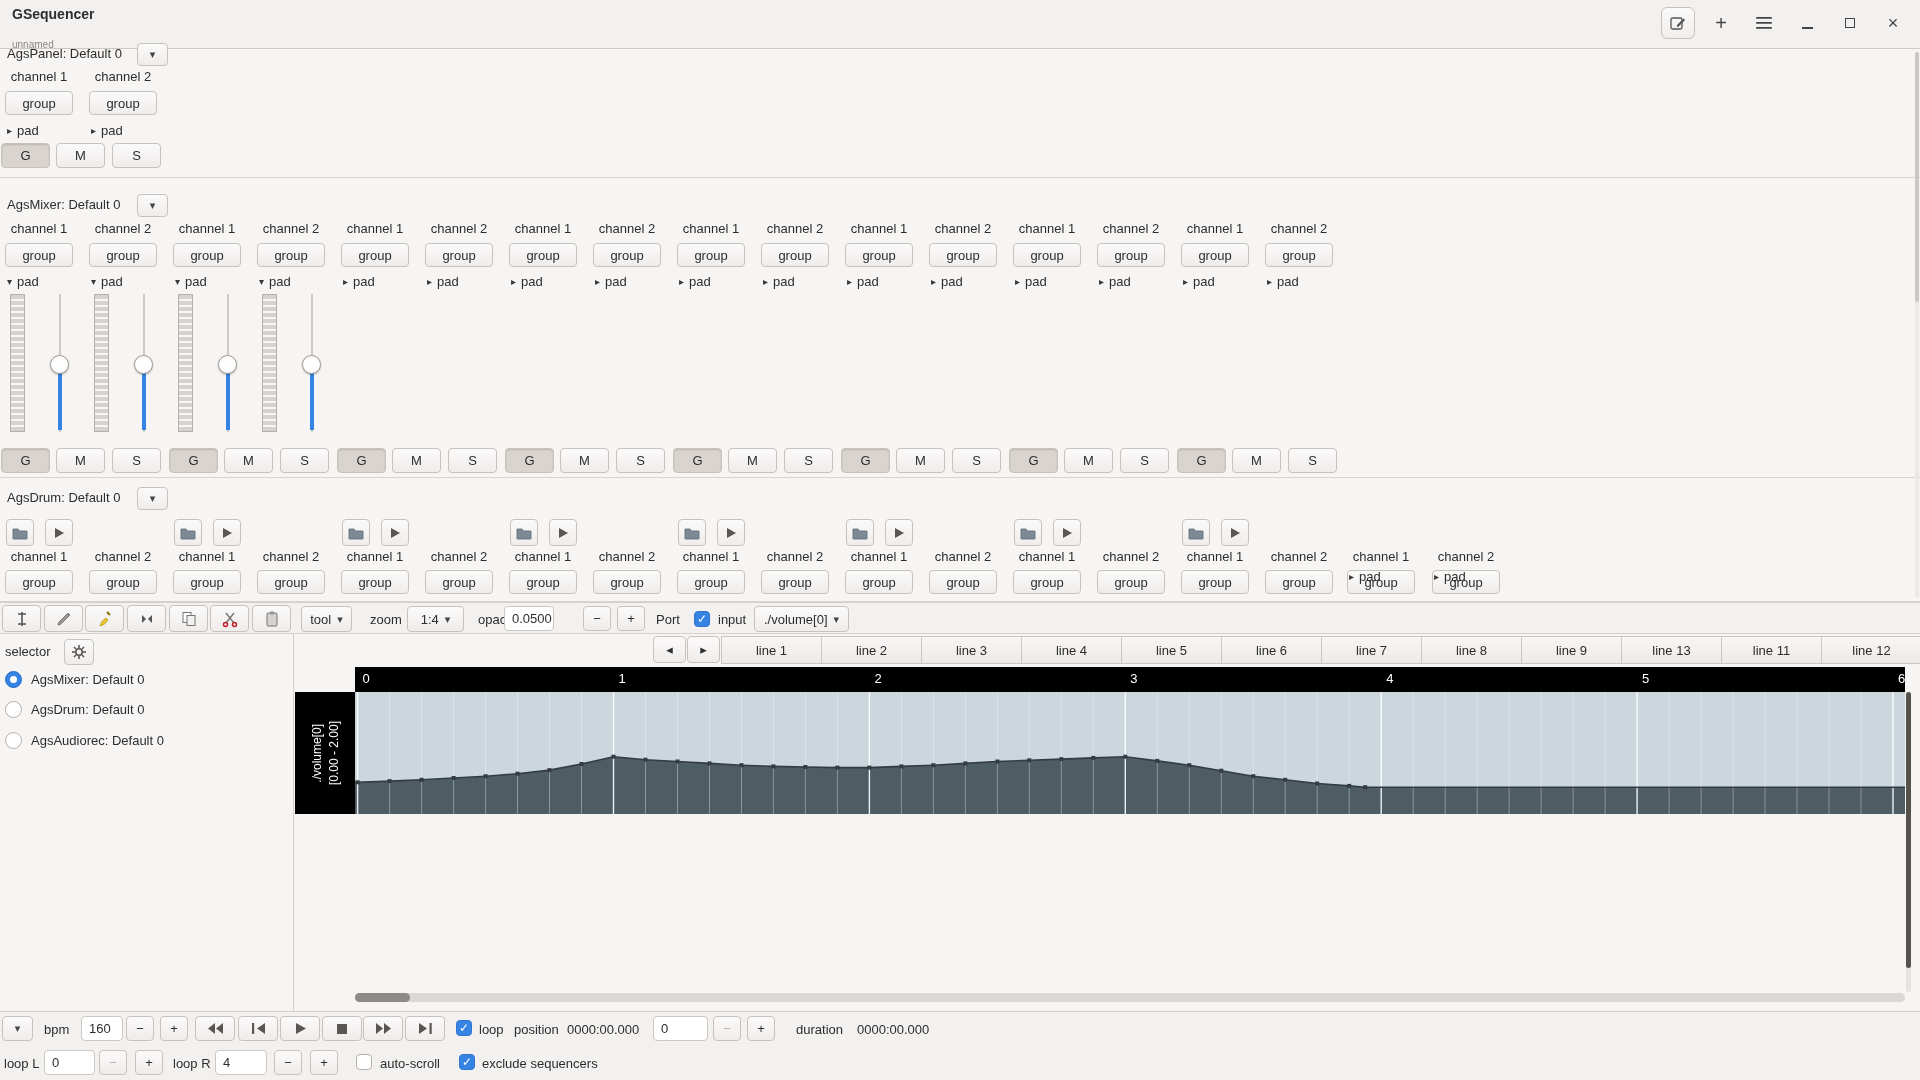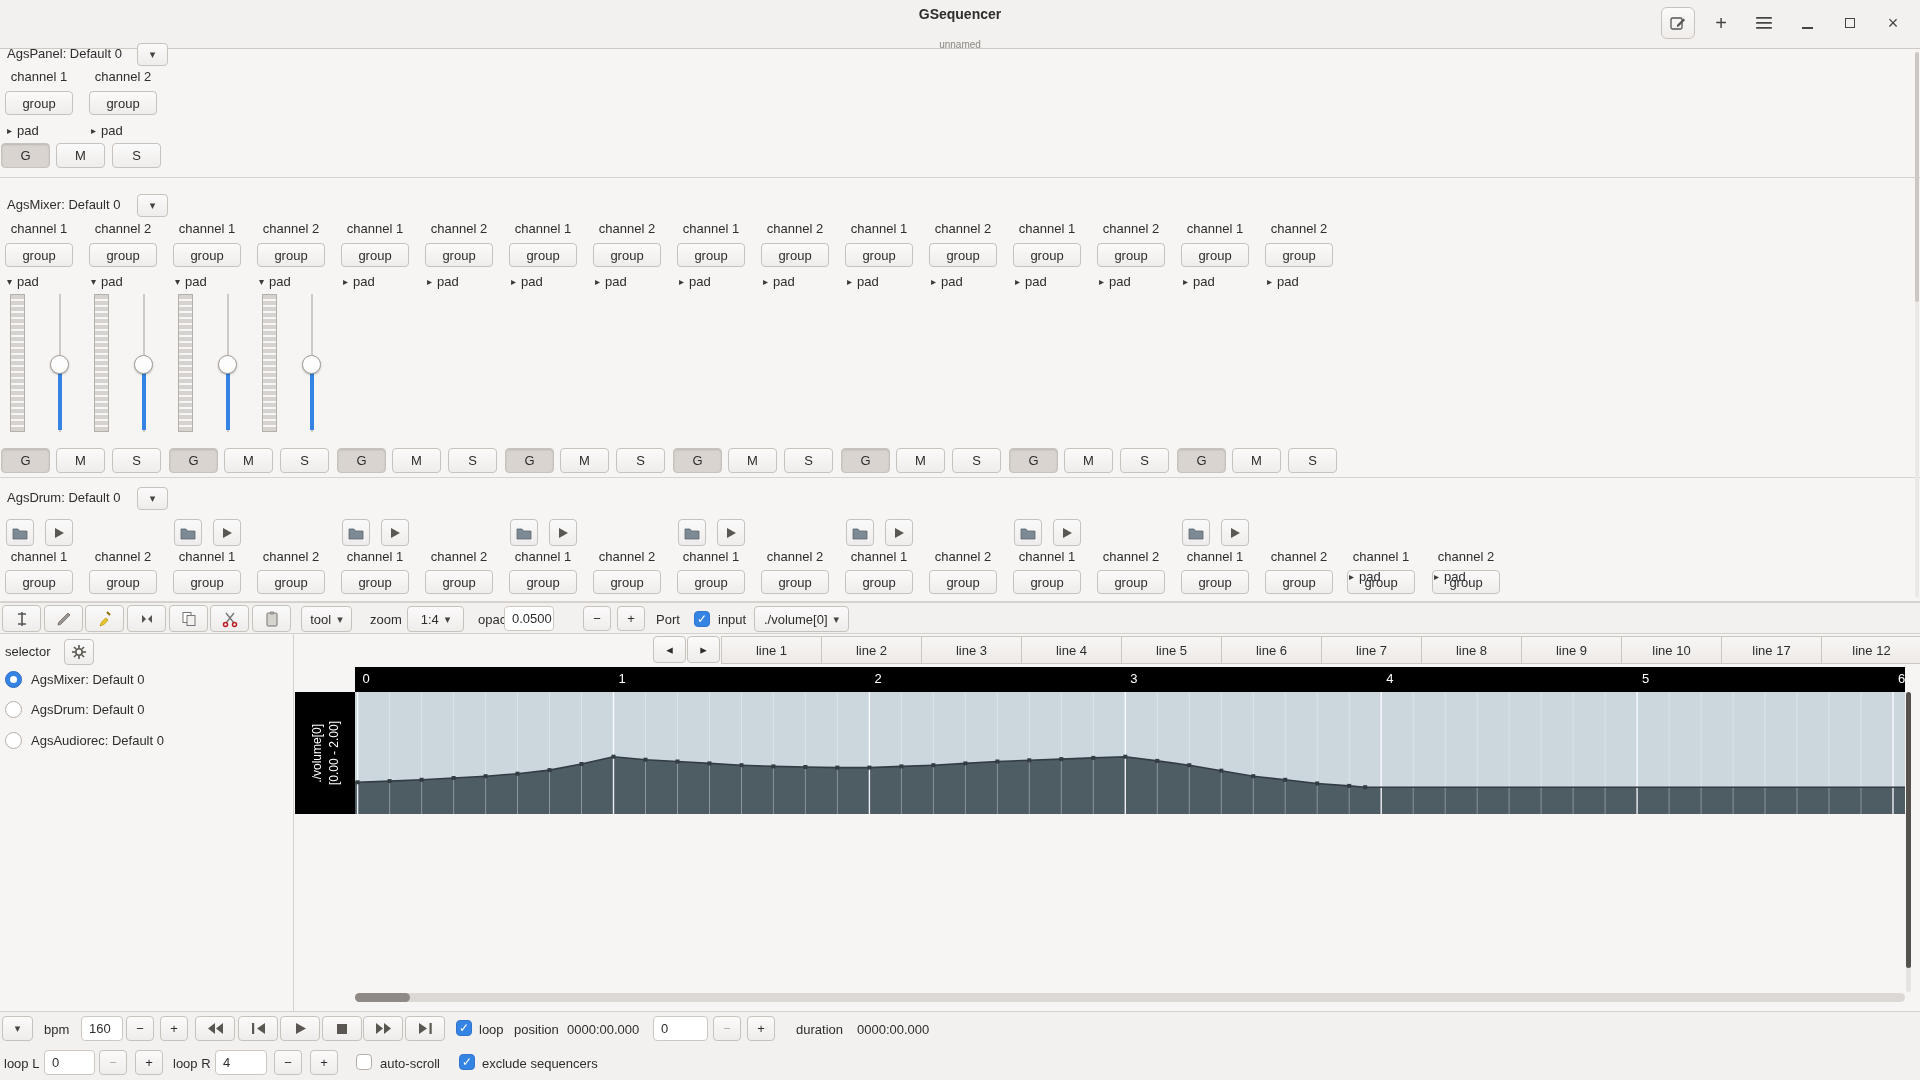--- a/index.html
+++ b/index.html
@@ -4,21 +4,21 @@
 <style>
 *{box-sizing:border-box}
 html,body{width:1920px;height:1080px;margin:0;overflow:hidden}
 body{font-family:"Liberation Sans",sans-serif;font-size:13px;color:#2d2d2d;background:#f7f5f4}
 #app{position:absolute;inset:0}
 button{font:inherit;color:#2d2d2d;padding:0}
 .icon{display:inline-flex;align-items:center;justify-content:center}
 
 
 .titlebar{position:absolute;top:0;left:0;right:0;height:49px;background:#f3f1ef;border-bottom:1px solid #cfc9c4}
-.tb-center{position:absolute;left:0;right:0;top:6px;text-align:center}
+.tb-center{position:absolute;left:12px;right:0;top:6px;text-align:left}
 .tb-title{font-weight:bold;font-size:14px}
 .tb-subtitle{font-size:10px;color:#8d8882;margin-top:17px}
 .tb-right{position:absolute;right:10px;top:7px;display:flex;gap:9px;align-items:center}
 .tb-btn{width:34px;height:32px;border:none;background:transparent;border-radius:6px;display:flex;align-items:center;justify-content:center}
 .tb-btn.framed{border:1px solid #c8c2bc;background:linear-gradient(#fbfafa,#f0edeb)}
 .tb-plus{font-size:20px;color:#444;line-height:1}
 .win-glyph-min{display:block;width:11px;height:2px;background:#444;margin-top:10px}
 .win-glyph-max{display:block;width:10px;height:10px;border:1.5px solid #444}
 .win-close{font-size:18px;color:#444;line-height:1}
 
@@ -717,22 +717,22 @@
       </button>
   <div class="tab" style="left: 426px;">line 1</div>
       <div class="tab" style="left: 526px;">line 2</div>
       <div class="tab" style="left: 626px;">line 3</div>
       <div class="tab" style="left: 726px;">line 4</div>
       <div class="tab" style="left: 826px;">line 5</div>
       <div class="tab" style="left: 926px;">line 6</div>
       <div class="tab" style="left: 1026px;">line 7</div>
       <div class="tab" style="left: 1126px;">line 8</div>
       <div class="tab" style="left: 1226px;">line 9</div>
-      <div class="tab" style="left: 1326px;">line 10</div>
-      <div class="tab" style="left: 1426px;">line 17</div>
+      <div class="tab" style="left: 1326px;">line 13</div>
+      <div class="tab" style="left: 1426px;">line 11</div>
       <div class="tab" style="left: 1526px;">line 12</div>
     </div>
 
   <div class="ruler" id="ruler">
       <span class="ruler-tick" style="left: 7.6px;">0</span>
       <span class="ruler-tick" style="left: 263.5px;">1</span>
       <span class="ruler-tick" style="left: 519.4px;">2</span>
       <span class="ruler-tick" style="left: 775.3px;">3</span>
       <span class="ruler-tick" style="left: 1031.2px;">4</span>
       <span class="ruler-tick" style="left: 1287.1px;">5</span>

